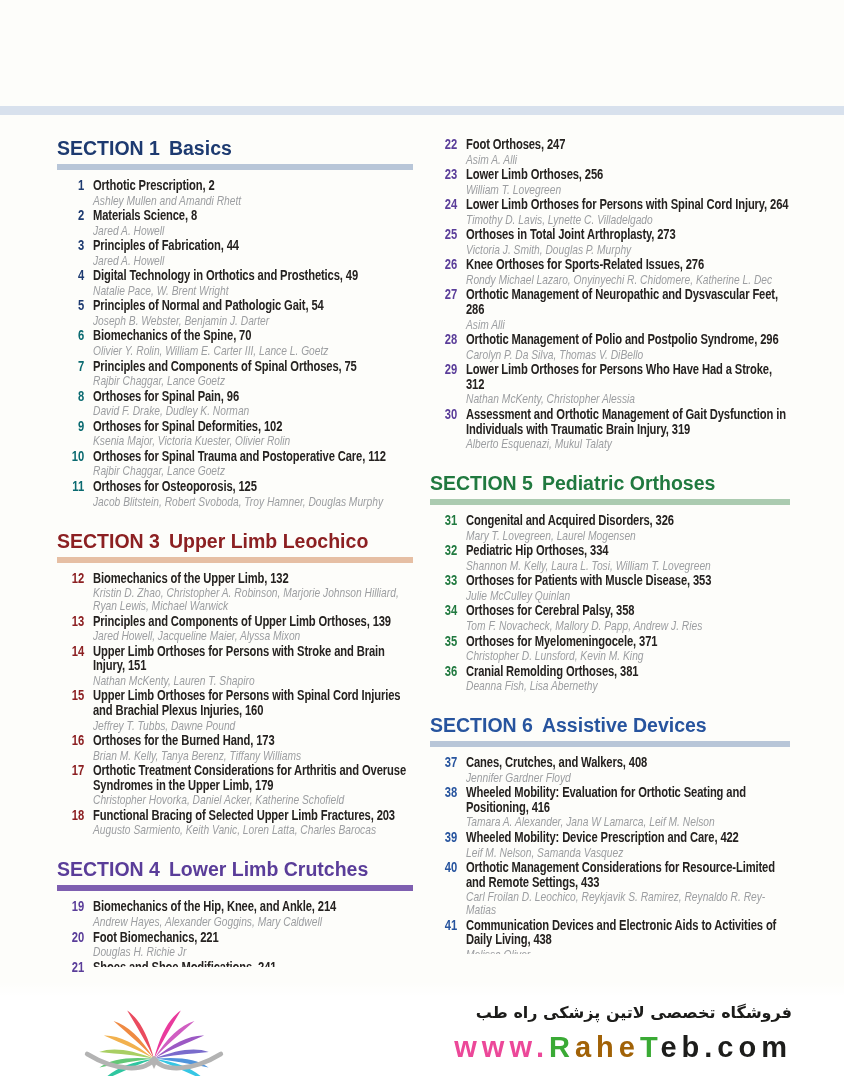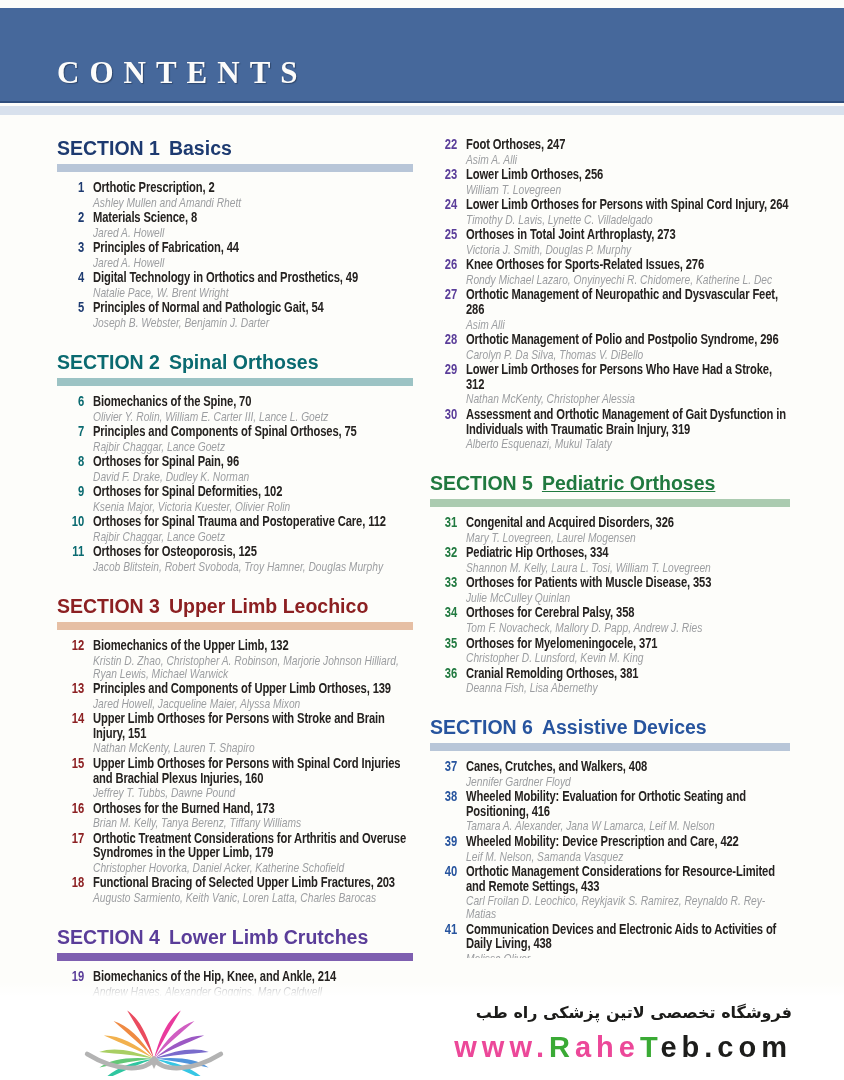--- a/index.html
+++ b/index.html
@@ -14,21 +14,21 @@
           font-family:"Liberation Serif",serif;font-size:31px;font-weight:700;
           letter-spacing:10px;text-shadow:1px 1px 1px rgba(20,30,50,.45);}
   .subbar{position:absolute;left:0;right:0;top:106px;height:9px;background:#d8e1ed;}
 
   
   .col{position:absolute;top:137px;}
   .col-left{left:57px;width:455px;}
   .col-right{left:430px;width:462px;}
 
   .section-header{font-weight:700;font-size:19.5px;line-height:23px;
-          padding-bottom:4px;border-bottom:8px solid #a16207;
+          padding-bottom:4px;border-bottom:6px solid #a16207;
           margin:22px 0 8px 0;white-space:nowrap;}
   .col > .section-header:first-child{margin-top:0;}
   .col-left .section-header{width:356px;}
   .col-right .section-header{width:360px;}
   .sec-name{margin-left:9px;}
 
   .entries{transform:scaleX(0.80);transform-origin:0 0;}
   .col-left  .entries{width:444px;}
   .col-right .entries{width:450px;}
 
@@ -52,23 +52,20 @@
   .store-line{direction:rtl;font-family:"DejaVu Sans",sans-serif;font-weight:700;
         font-size:16px;line-height:30px;color:#1c1c1a;}
   .url-line{font-size:29px;line-height:36px;font-weight:600;letter-spacing:5px;
         color:#1d1d1b;margin-top:1px;white-space:nowrap;}
 </style>
 </head>
 <body>
 
 <div class="page">
 
-  <div class="topbar">
-    <div class="contents-title">CONTENTS</div>
-  </div>
   <div class="subbar"></div>
 
   <div class="col col-left">
       <div class="section-header" style="color: rgb(29, 58, 112); border-bottom-color: rgb(184, 198, 216);"><div class="sec-label" style="display: inline;">SECTION 1</div><div class="sec-name" style="display: inline;">Basics</div></div>
       <div class="entries">
         <div class="entry">
           <div class="num" style="color: rgb(29, 58, 112);">1</div>
           <div class="ebody">
             <div class="etitle">Orthotic Prescription, 2</div>
             <div class="eauthors">Ashley Mullen and Amandi Rhett</div>
@@ -96,21 +93,20 @@
           </div>
         </div>
         <div class="entry">
           <div class="num" style="color: rgb(29, 58, 112);">5</div>
           <div class="ebody">
             <div class="etitle">Principles of Normal and Pathologic Gait, 54</div>
             <div class="eauthors">Joseph B. Webster, Benjamin J. Darter</div>
           </div>
         </div>
       </div>
-      <div class="section-header" style="color: rgb(10, 106, 112); border-bottom-color: rgb(156, 195, 196);"><div class="sec-label" style="display: inline;">SECTION 2</div><div class="sec-name" style="display: inline;">Spinal Orthoses</div></div>
       <div class="entries">
         <div class="entry">
           <div class="num" style="color: rgb(10, 106, 112);">6</div>
           <div class="ebody">
             <div class="etitle">Biomechanics of the Spine, 70</div>
             <div class="eauthors">Olivier Y. Rolin, William E. Carter III, Lance L. Goetz</div>
           </div>
         </div>
         <div class="entry">
           <div class="num" style="color: rgb(10, 106, 112);">7</div>
@@ -283,21 +279,21 @@
           </div>
         </div>
         <div class="entry">
           <div class="num" style="color: rgb(90, 61, 153);">30</div>
           <div class="ebody">
             <div class="etitle">Assessment and Orthotic Management of Gait Dysfunction in Individuals with Traumatic Brain Injury, 319</div>
             <div class="eauthors">Alberto Esquenazi, Mukul Talaty</div>
           </div>
         </div>
       </div>
-      <div class="section-header" style="color: rgb(32, 121, 63); border-bottom-color: rgb(171, 203, 176);"><div class="sec-label" style="display: inline;">SECTION 5</div><div class="sec-name" style="display: inline; text-decoration: underline;">Pediatric Orthoses</div></div>
+      <div class="section-header" style="color: rgb(32, 121, 63); border-bottom-color: rgb(171, 203, 176);"><div class="sec-label" style="display: inline;">SECTION 5</div><div class="sec-name" style="display: inline;">Pediatric Orthoses</div></div>
       <div class="entries">
         <div class="entry">
           <div class="num" style="color: rgb(32, 121, 63);">31</div>
           <div class="ebody">
             <div class="etitle">Congenital and Acquired Disorders, 326</div>
             <div class="eauthors">Mary T. Lovegreen, Laurel Mogensen</div>
           </div>
         </div>
         <div class="entry">
           <div class="num" style="color: rgb(32, 121, 63);">32</div>
@@ -394,17 +390,17 @@
         <path d="M85,62 C89,36 96,18 108,8 C99,28 91,44 85,62 Z" fill="#7a6ccc" transform="rotate(60 85 62)"></path>
         <path d="M85,62 C89,36 96,18 108,8 C99,28 91,44 85,62 Z" fill="#4f94dc" transform="rotate(76 85 62)"></path>
         <path d="M85,62 C89,36 96,18 108,8 C99,28 91,44 85,62 Z" fill="#36c6e4" transform="rotate(90 85 62)"></path>
       </g>
       <path d="M14,57 C45,76 76,76 85,62" stroke="#b3b3b3" stroke-width="5" fill="none" stroke-linecap="round"></path>
       <path d="M156,57 C125,76 94,76 85,62" stroke="#b3b3b3" stroke-width="5" fill="none" stroke-linecap="round"></path>
       <path d="M80,62 L85,73 L90,62 Z" fill="#b3b3b3"></path>
     </svg>
     <div class="footer-text">
       <div class="store-line">فروشگاه تخصصی لاتین پزشکی  راه طب</div>
-      <div class="url-line"><span style="color: #ec4899;">www.</span><span style="color: rgb(58, 170, 53);">R</span><span style="color: #ec4899;">ahe</span><span style="color: rgb(58, 170, 53);">T</span><span style="color: rgb(29, 29, 27);">eb.com</span></div>
+      <div class="url-line"><span style="color: #ec4899;">www.</span><span style="color: rgb(58, 170, 53);">R</span><span style="color: #a16207;">ahe</span><span style="color: rgb(58, 170, 53);">T</span><span style="color: rgb(29, 29, 27);">eb.com</span></div>
     </div>
   </div>
 
 </div>
 
 </body></html>

